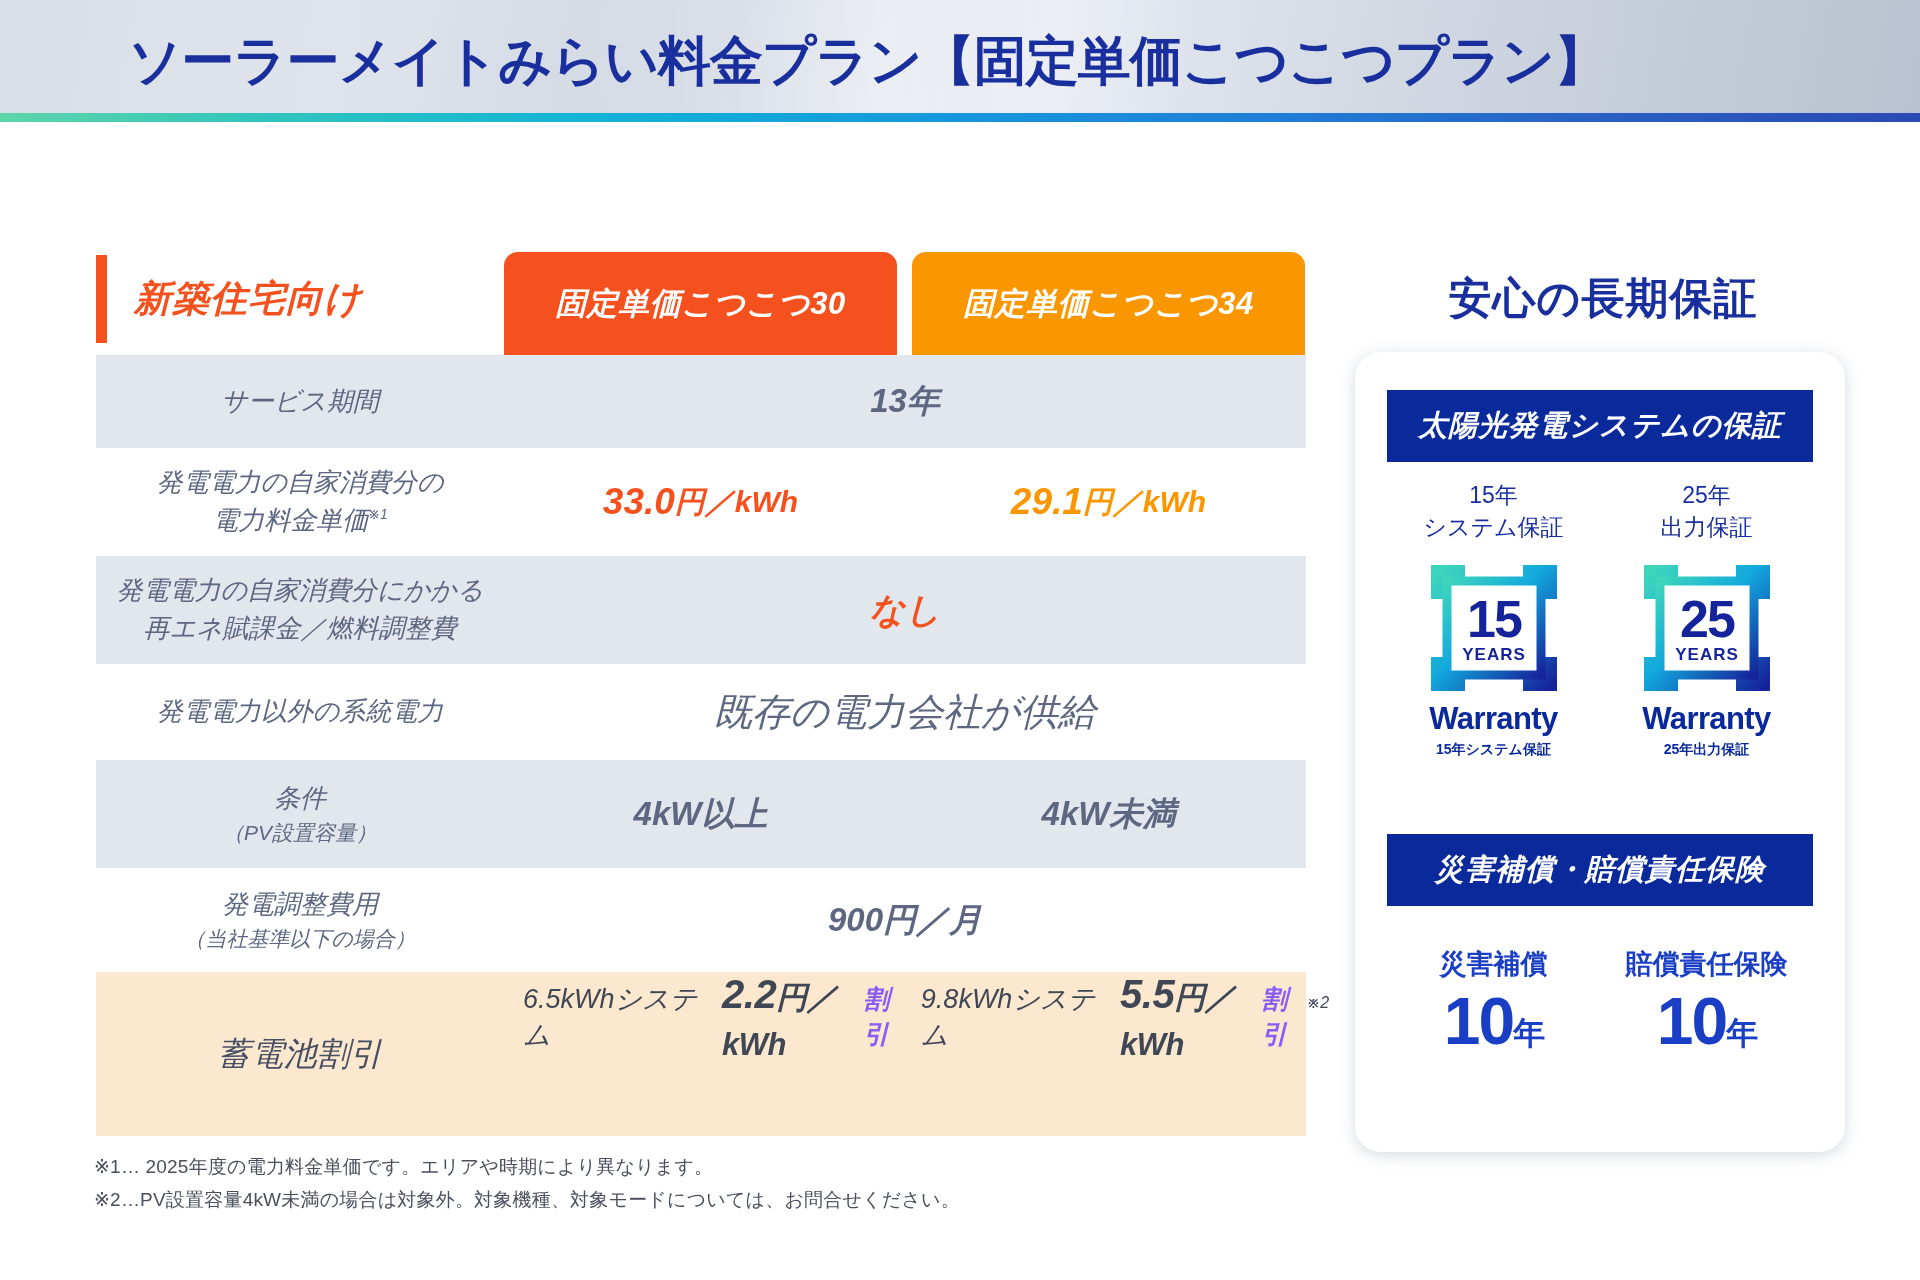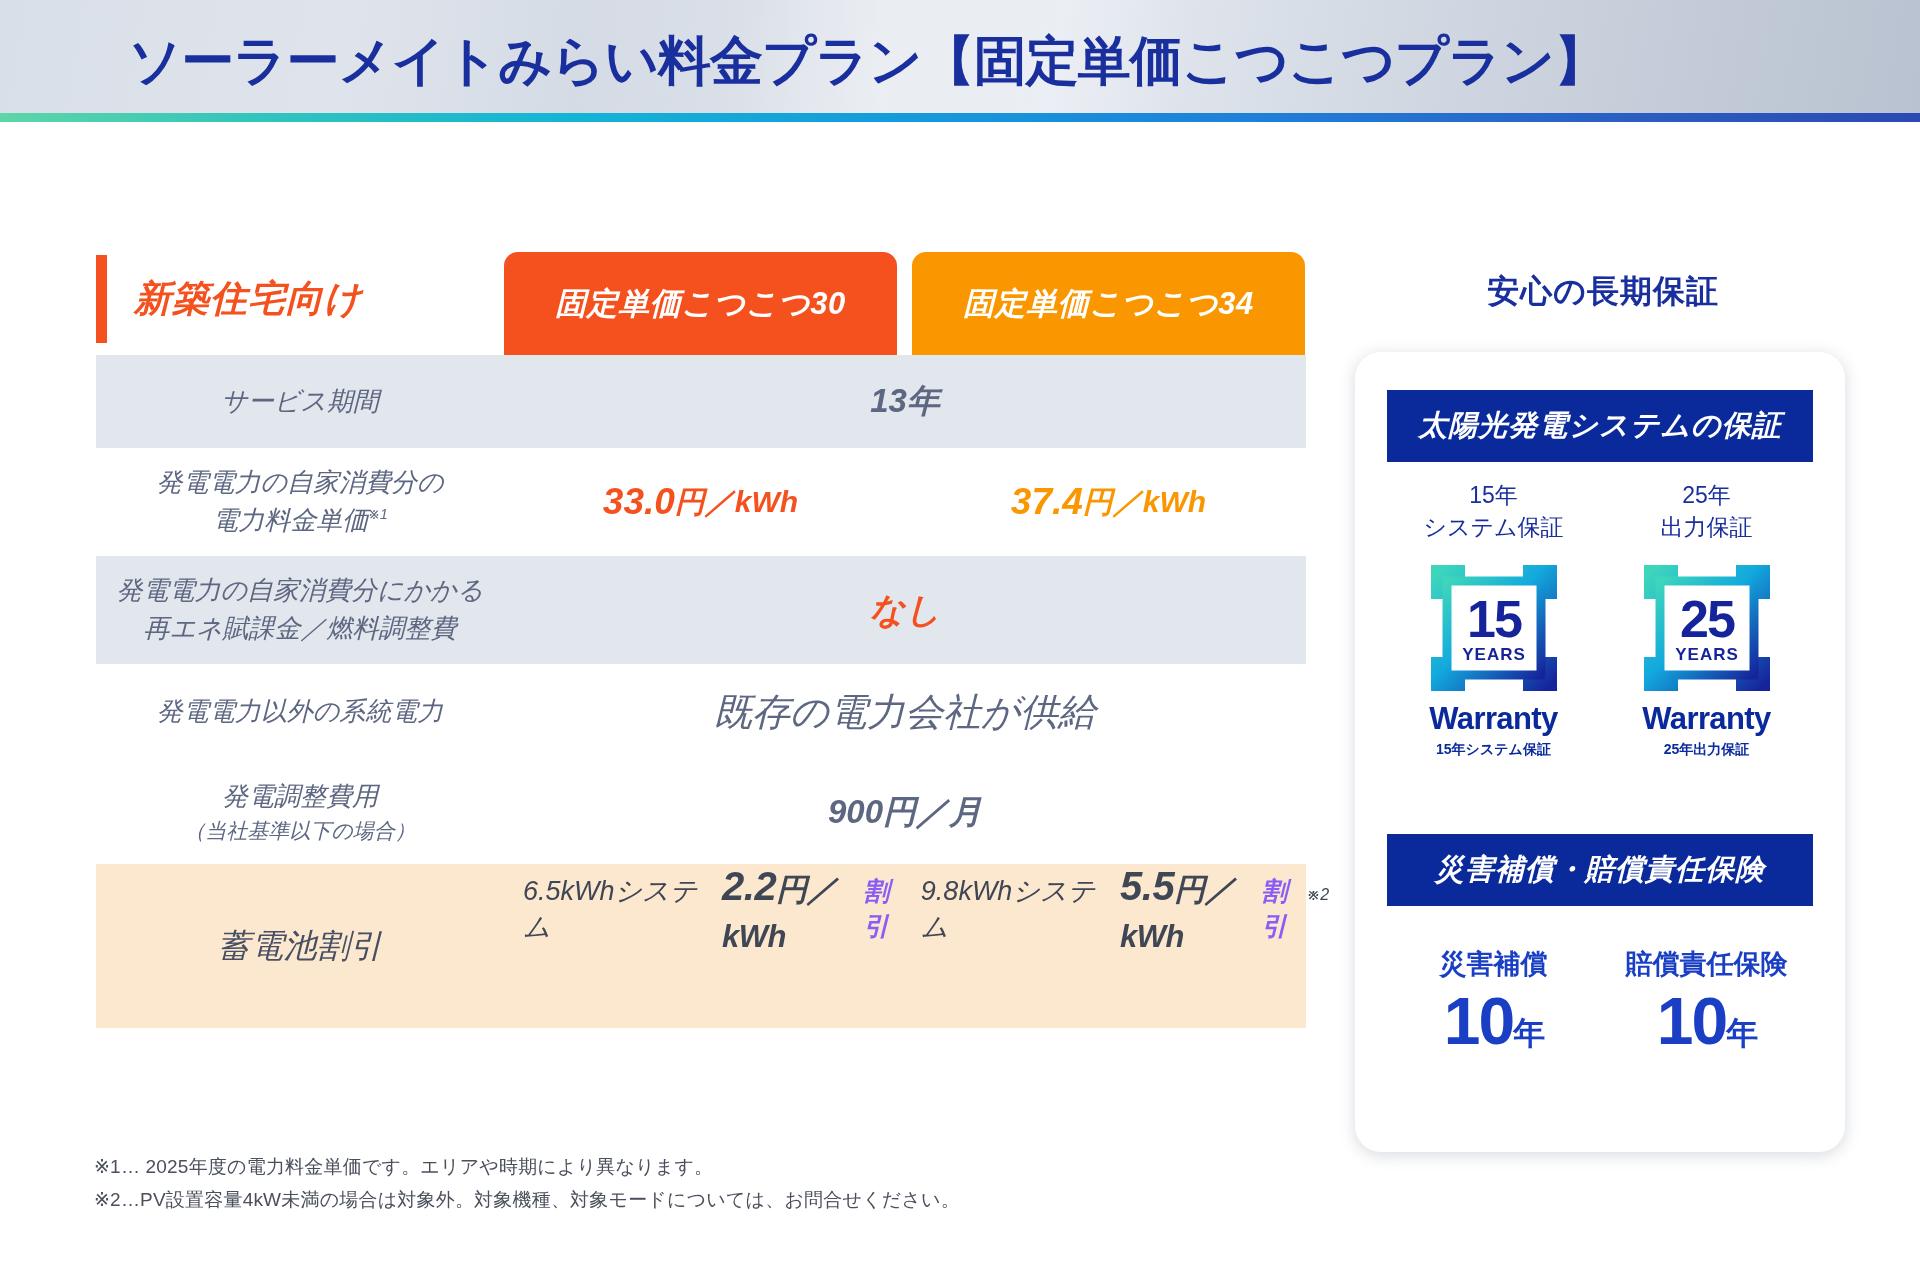--- a/index.html
+++ b/index.html
@@ -103,21 +103,21 @@
   .batt-tag { font-size:26px; font-weight:bold; color:#8b5cf6; margin-left:12px; }
   .batt-note { font-size:16px; color:#3f4654; margin-left:8px; }
 
   
   .notes { position:absolute; left:94px; top:1150px; }
   .note { font-size:19px; color:#4a4f5c; line-height:1.75; letter-spacing:.2px; }
 
   
   .right-head {
     position:absolute; left:1443px; top:270px; width:320px; text-align:center;
-    font-size:32px; font-weight:bold; color:#1a2f9e; letter-spacing:1px;
+    font-size:43px; font-weight:bold; color:#1a2f9e; letter-spacing:1px;
   }
   .card {
     position:absolute; left:1355px; top:352px; width:490px; height:800px;
     background:#fff; border-radius:26px;
     box-shadow:0 3px 16px rgba(70,80,110,.22);
   }
   .band {
     position:absolute; left:32px; width:426px; height:72px;
     background:#0a2a9c; display:flex; align-items:center; justify-content:center;font-style:italic;
   }
@@ -172,38 +172,46 @@
       <span>発電電力の自家消費分の</span>
       <span>
         <span>電力料金単価</span><span class="sup">※1</span>
       </span>
     </div>
     <div class="cell-v red">
       <span>33.0</span>
         <span class="unit">円／kWh</span>
     </div>
     <div class="cell-v amber b">
-      <span>37.4</span>
+      <span>29.1</span>
         <span class="unit">円／kWh</span>
     </div>
   </div>
 
   <div class="trow shade r3">
     <div class="cell-label">
       <span>発電電力の自家消費分にかかる</span>
       <span>再エネ賦課金／燃料調整費</span>
     </div>
     <div class="cell-span orange">なし</div>
   </div>
 
   <div class="trow r4">
     <div class="cell-label">発電電力以外の系統電力</div>
     <div class="cell-span plain">既存の電力会社が供給</div>
   </div>
 
+  <div class="trow shade r5">
+    <div class="cell-label">
+      <span>条件</span>
+      <span class="sub">（PV設置容量）</span>
+    </div>
+    <div class="cell-v gray">4kW以上</div>
+    <div class="cell-v gray b">4kW未満</div>
+  </div>
 
   <div class="trow r6">
     <div class="cell-label">
       <span>発電調整費用</span>
       <span class="sub">（当社基準以下の場合）</span>
     </div>
     <div class="cell-span">900円／月</div>
   </div>
 
   <div class="trow cream r7">

